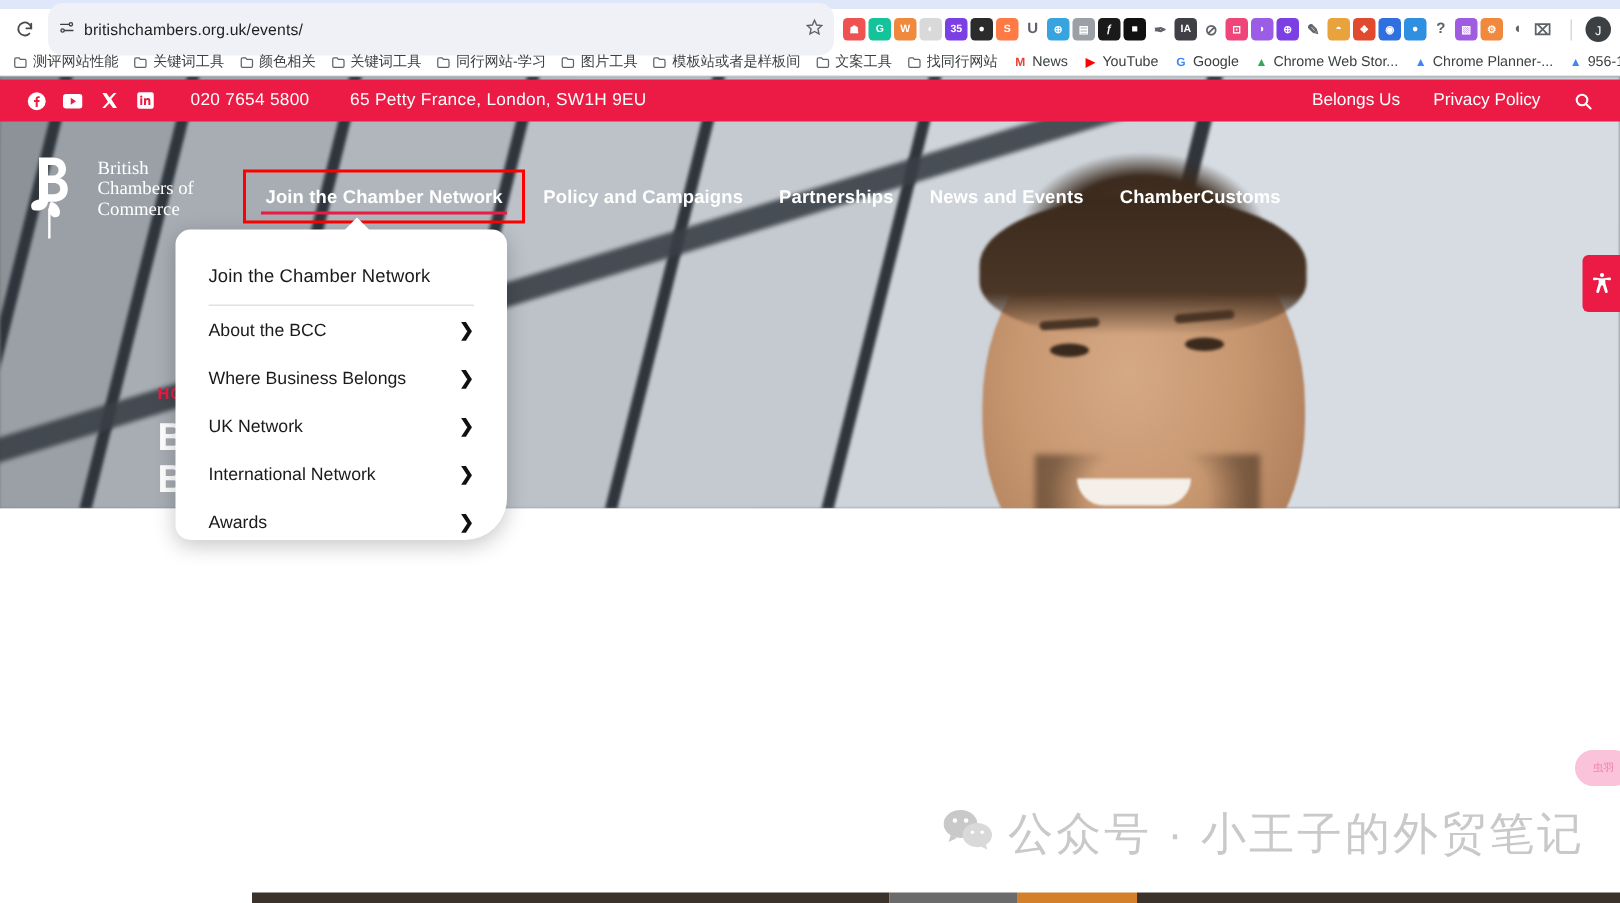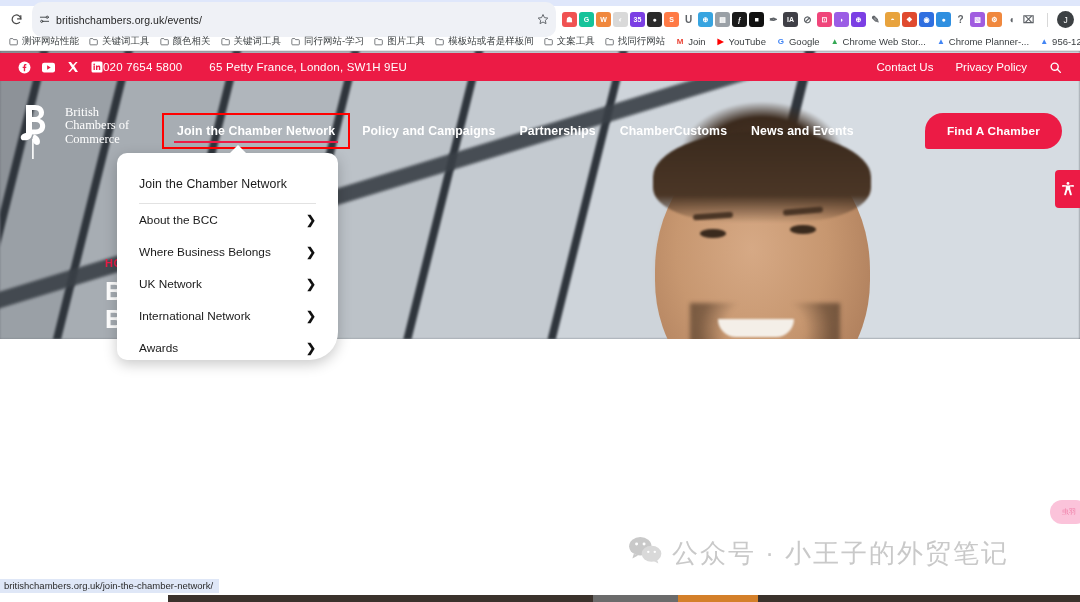--- a/index.html
+++ b/index.html
@@ -65,21 +65,21 @@
   
   .site-topbar {
     height: 28px; background: #EC1B45; display:flex; align-items:center;
     padding: 0 18px; color: #fff; font-size: 11.5px;
   }
   .social { display:flex; align-items:center; gap: 11px; }
   .social .s {
     width: 13px; height: 13px; display:flex; align-items:center;
     justify-content:center; cursor:pointer;
   }
-  .topbar-phone { letter-spacing: .2px; }
+  .topbar-phone { margin-left: 24px; letter-spacing: .2px; }
   .topbar-addr { margin-left: 27px; letter-spacing: .2px; }
   .topbar-right { margin-left: auto; display:flex; align-items:center; gap:22px; }
   .topbar-right a { color:#fff; text-decoration:none; font-size:11.5px; cursor:pointer;}
 
   
   .hero {
     position: relative; height: 288px; width: 100%; overflow: hidden;
     background: linear-gradient(120deg,#6d7279 0%, #8f949b 35%, #7b8189 60%, #5d6369 100%);
   }
   .hero-photo {
@@ -197,21 +197,21 @@
     background:#EC1B45; border-radius: 4px 0 0 4px; z-index: 25;
     display:flex; align-items:center; justify-content:center; cursor:pointer;
   }
 
   
   .content { position: relative; background:#fff; height: 295px; padding: 0 18px; }
 
   
   .watermark {
     position:absolute; left: 628px; top: 536px; display:flex; align-items:center;
-    gap: 10px; color:#c9c9c9; font-size: 26px; letter-spacing: 2px;
+    gap: 10px; color:#c9c9c9; font-size: 30px; letter-spacing: 2px;
     z-index: 8; pointer-events:none;
   }
 
   .pink-badge {
     position:absolute; right:-8px; top:500px; width: 38px; height: 24px;
     background:#fbc3da; border-radius: 14px; z-index: 10;
     display:flex; align-items:center; justify-content:center;
     color:#f07ea8; font-size: 7px;
   }
 
@@ -361,21 +361,21 @@
       <div class="bm">
         <span class="fi folder-ico">
           <svg width="10" height="9" viewBox="0 0 24 20" fill="none" stroke="#5f6368" stroke-width="2">
             <path d="M2 5a2 2 0 0 1 2-2h5l2 2.5h7a2 2 0 0 1 2 2V16a2 2 0 0 1-2 2H4a2 2 0 0 1-2-2z"></path>
           </svg>
         </span>
         <span class="lbl">找同行网站</span>
       </div>
       <div class="bm">
         <span class="fi" style="color: rgb(234, 67, 53); font-weight: bold;">M</span>
-        <span class="lbl">Join</span>
+        <span class="lbl">News</span>
       </div>
       <div class="bm">
         <span class="fi" style="color: rgb(255, 0, 0); font-weight: bold;">▶</span>
         <span class="lbl">YouTube</span>
       </div>
       <div class="bm">
         <span class="fi" style="color: rgb(66, 133, 244); font-weight: bold;">G</span>
         <span class="lbl">Google</span>
       </div>
       <div class="bm">
@@ -431,21 +431,21 @@
       <span class="s">
         <svg width="12" height="12" viewBox="0 0 24 24" fill="#fff">
             <rect x="1" y="1" width="22" height="22" rx="3"></rect>
             <path fill="#EC1B45" d="M5 9h2.7v9H5zM6.35 5.2a1.6 1.6 0 1 1 0 3.2 1.6 1.6 0 0 1 0-3.2zM10 9h2.6v1.25c.4-.7 1.3-1.45 2.8-1.45 2.2 0 3.1 1.3 3.1 3.7V18h-2.7v-4.9c0-1.2-.45-1.8-1.4-1.8-1 0-1.7.7-1.7 1.95V18H10z"></path>
           </svg>
       </span>
     </div>
     <span class="topbar-phone">020 7654 5800</span>
     <span class="topbar-addr">65 Petty France, London, SW1H 9EU</span>
     <div class="topbar-right">
-      <a>Contact Us</a>
+      <a>Belongs Us</a>
       <a>Privacy Policy</a>
       <span style="display:flex;align-items:center;">
         <svg width="13" height="13" viewBox="0 0 24 24" fill="none" stroke="#fff" stroke-width="2.6" stroke-linecap="round">
           <circle cx="10.5" cy="10.5" r="6.5"></circle>
             <line x1="15.4" y1="15.4" x2="21" y2="21"></line>
         </svg>
       </span>
     </div>
   </div>
 
@@ -464,24 +464,23 @@
       <div class="logo-text">
         <div>British</div>
         <div>Chambers of</div>
         <div>Commerce</div>
       </div>
     </div>
     <nav class="mainnav" id="mainnav">
         <div class="navitem active-box"><span>Join the Chamber Network</span></div>
         <div class="navitem"><span>Policy and Campaigns</span></div>
         <div class="navitem"><span>Partnerships</span></div>
+        <div class="navitem"><span>News and Events</span></div>
         <div class="navitem"><span>ChamberCustoms</span></div>
-        <div class="navitem"><span>News and Events</span></div>
       </nav>
-    <button class="find-btn">Find A Chamber</button>
   </div>
 
   <div class="dropdown">
     <div class="dd-title">Join the Chamber Network</div>
     <div class="dd-rule"></div>
     <div id="dd-items">
         <div class="dd-item">
           <span>About the BCC</span>
           <span class="dd-chev">❯</span>
         </div>
@@ -528,21 +527,20 @@
         <circle cx="17" cy="8.5" r="1.6" fill="#fff"></circle>
         <circle cx="21.5" cy="17" r="1.3" fill="#fff"></circle>
         <circle cx="28.5" cy="17" r="1.3" fill="#fff"></circle>
       </svg>
     </span>
     <span>公众号 · 小王子的外贸笔记</span>
   </div>
 
   <div class="pink-badge">虫羽</div>
 
-  <div class="statusbar">britishchambers.org.uk/join-the-chamber-network/</div>
 
   <div class="taskbar">
     <div class="tb-strip" style="left:168px;width:425px;"></div>
     <div class="tb-strip" style="left:593px;width:85px;background:#6b6b6b;"></div>
     <div class="tb-strip" style="left:678px;width:80px;background:#d4802a;"></div>
     <div class="tb-strip" style="left:758px;width:322px;"></div>
   </div>
 
 </div>
 

